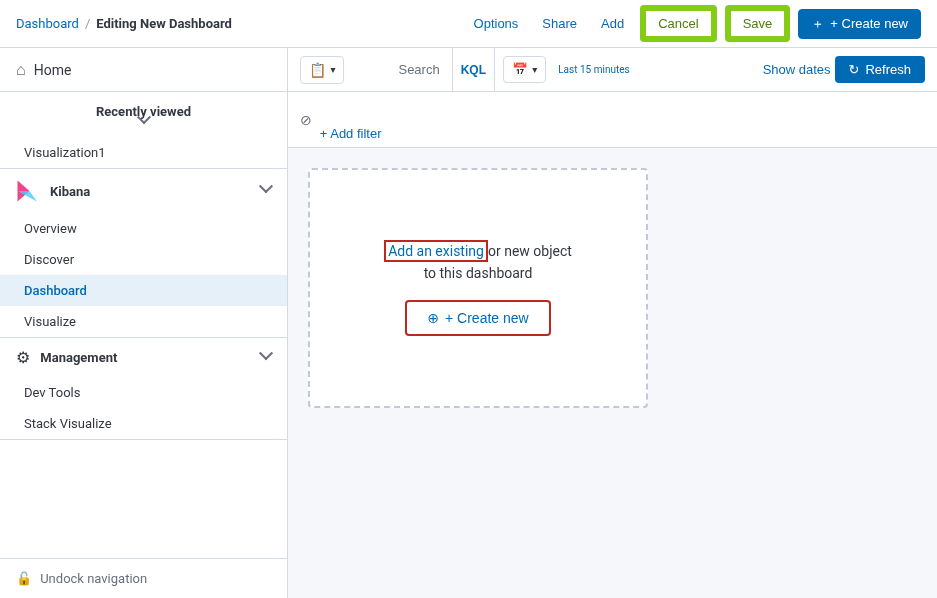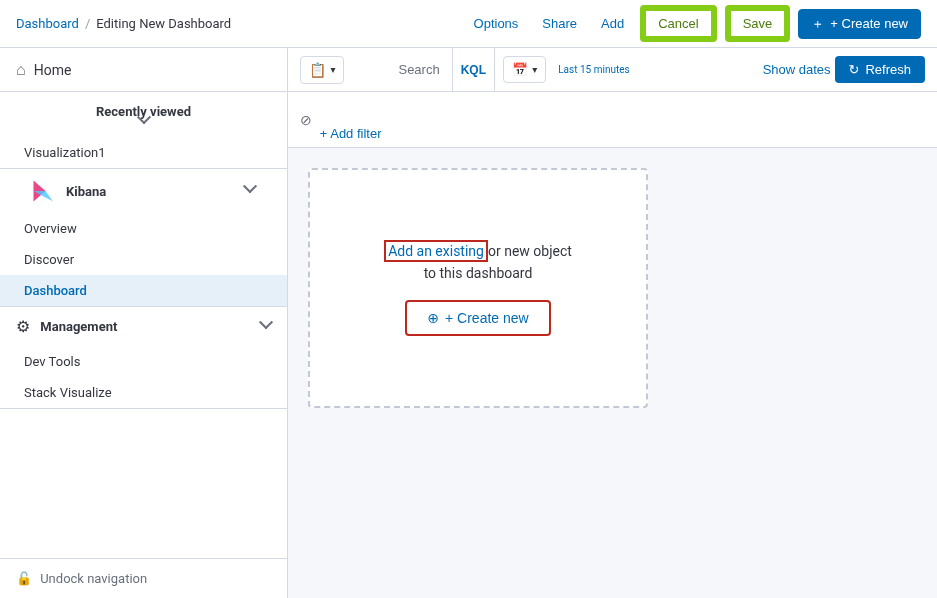--- a/index.html
+++ b/index.html
@@ -6,21 +6,21 @@
     body { font-family: -apple-system, BlinkMacSystemFont, 'Segoe UI', Roboto, sans-serif; font-size: 14px; background: #f5f7fa; color: #343741; width: 937px; height: 598px; overflow: hidden; }
 
     
     .top-bar {
       display: flex; align-items: center; justify-content: space-between;
       background: #fff; border-bottom: 1px solid #d3dae6;
       padding: 0 16px; height: 48px;
     }
     .breadcrumb { display: flex; align-items: center; gap: 6px; font-size: 13px; color: #69707d; }
     .breadcrumb .sep { color: #98a2b3; }
-    .breadcrumb .current { color: #343741; font-weight: 400; }
+    .breadcrumb .current { color: #343741; font-weight: 700; }
     .top-actions { display: flex; align-items: center; gap: 8px; }
     .btn-link { background: none; border: none; color: #006bb4; cursor: pointer; font-size: 13px; padding: 4px 8px; }
     .btn-outline { background: none; border: 6px solid #84cc16; color: #4d7c0f; cursor: pointer; font-size: 13px; padding: 5px 12px; border-radius: 4px; }
     .btn-primary { background: #006bb4; border: 1px solid #006bb4; color: #fff; cursor: pointer; font-size: 13px; padding: 5px 12px; border-radius: 4px; display: flex; align-items: center; gap: 6px; }
 
     
     .layout { display: flex; height: calc(598px - 48px); }
 
     
     .sidebar { width: 288px; background: #fff; border-right: 1px solid #d3dae6; display: flex; flex-direction: column; flex-shrink: 0; overflow-y: auto; }
@@ -98,38 +98,41 @@
       <div class="sidebar-section-header">
         <span>Recently viewed</span>
         <span class="chevron-down"></span>
       </div>
       <div class="sidebar-item">
         <span>Visualization1</span>
       </div>
     </div>
 
     <div class="sidebar-section">
-      <div style="display:flex;align-items:center;padding:10px 32px;cursor:pointer;justify-content:space-between;">
+      <div style="display:flex;align-items:center;padding:10px 16px;cursor:pointer;justify-content:space-between;">
         <div style="display:flex;align-items:center;gap:10px;">
           <svg class="kibana-svg" viewBox="0 0 32 32" xmlns="http://www.w3.org/2000/svg">
             <polygon points="2,2 18,16 2,30" fill="#e8488a"></polygon>
             <polygon points="2,16 18,16 28,30" fill="#4dc9ff" opacity="0.8"></polygon>
           </svg>
           <span style="font-weight:700;font-size:13px;">Kibana</span>
         </div>
         <span class="chevron-down"></span>
       </div>
       <div class="sidebar-item">
         <span>Overview</span>
       </div>
       <div class="sidebar-item">
         <span>Discover</span>
       </div>
       <div class="sidebar-item active">
         <span>Dashboard</span>
+      </div>
+      <div class="sidebar-item">
+        <span>Visualize</span>
       </div>
     </div>
 
     <div class="sidebar-section">
       <div style="display:flex;align-items:center;padding:10px 16px;cursor:pointer;justify-content:space-between;">
         <div style="display:flex;align-items:center;gap:10px;">
           <span class="gear-icon">⚙</span>
           <span style="font-weight:700;font-size:13px;">Management</span>
         </div>
         <span class="chevron-down"></span>

